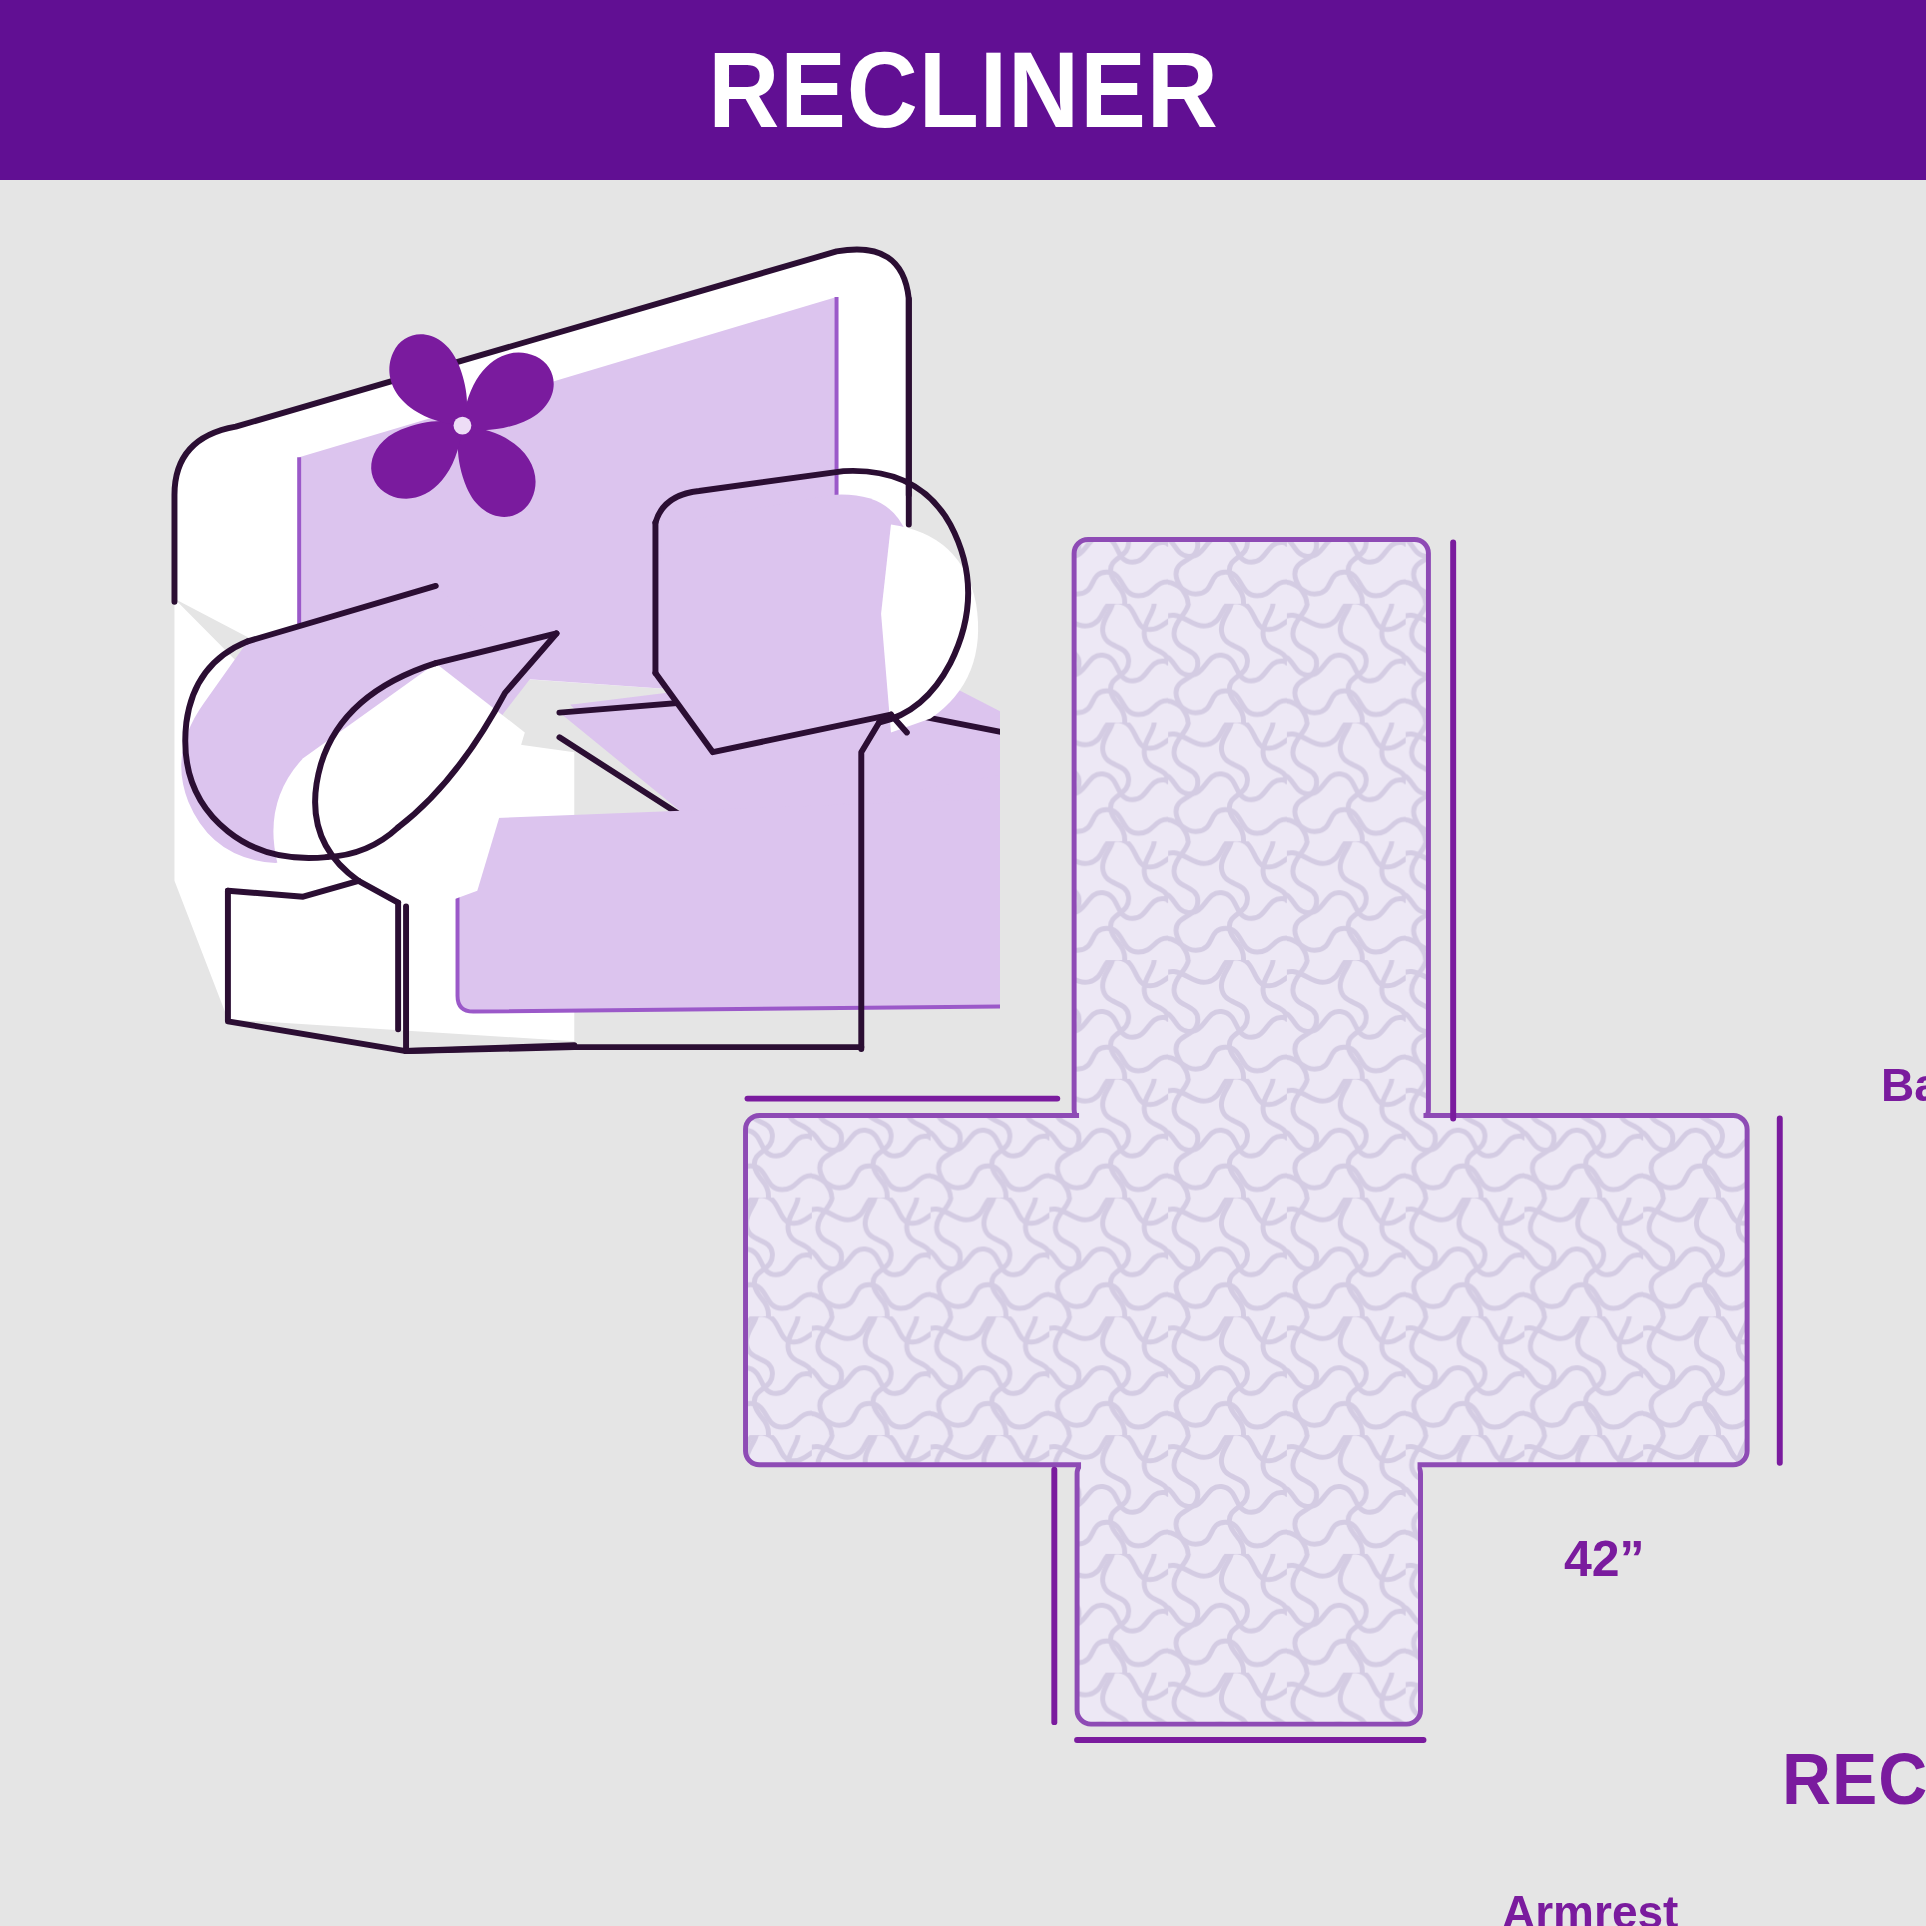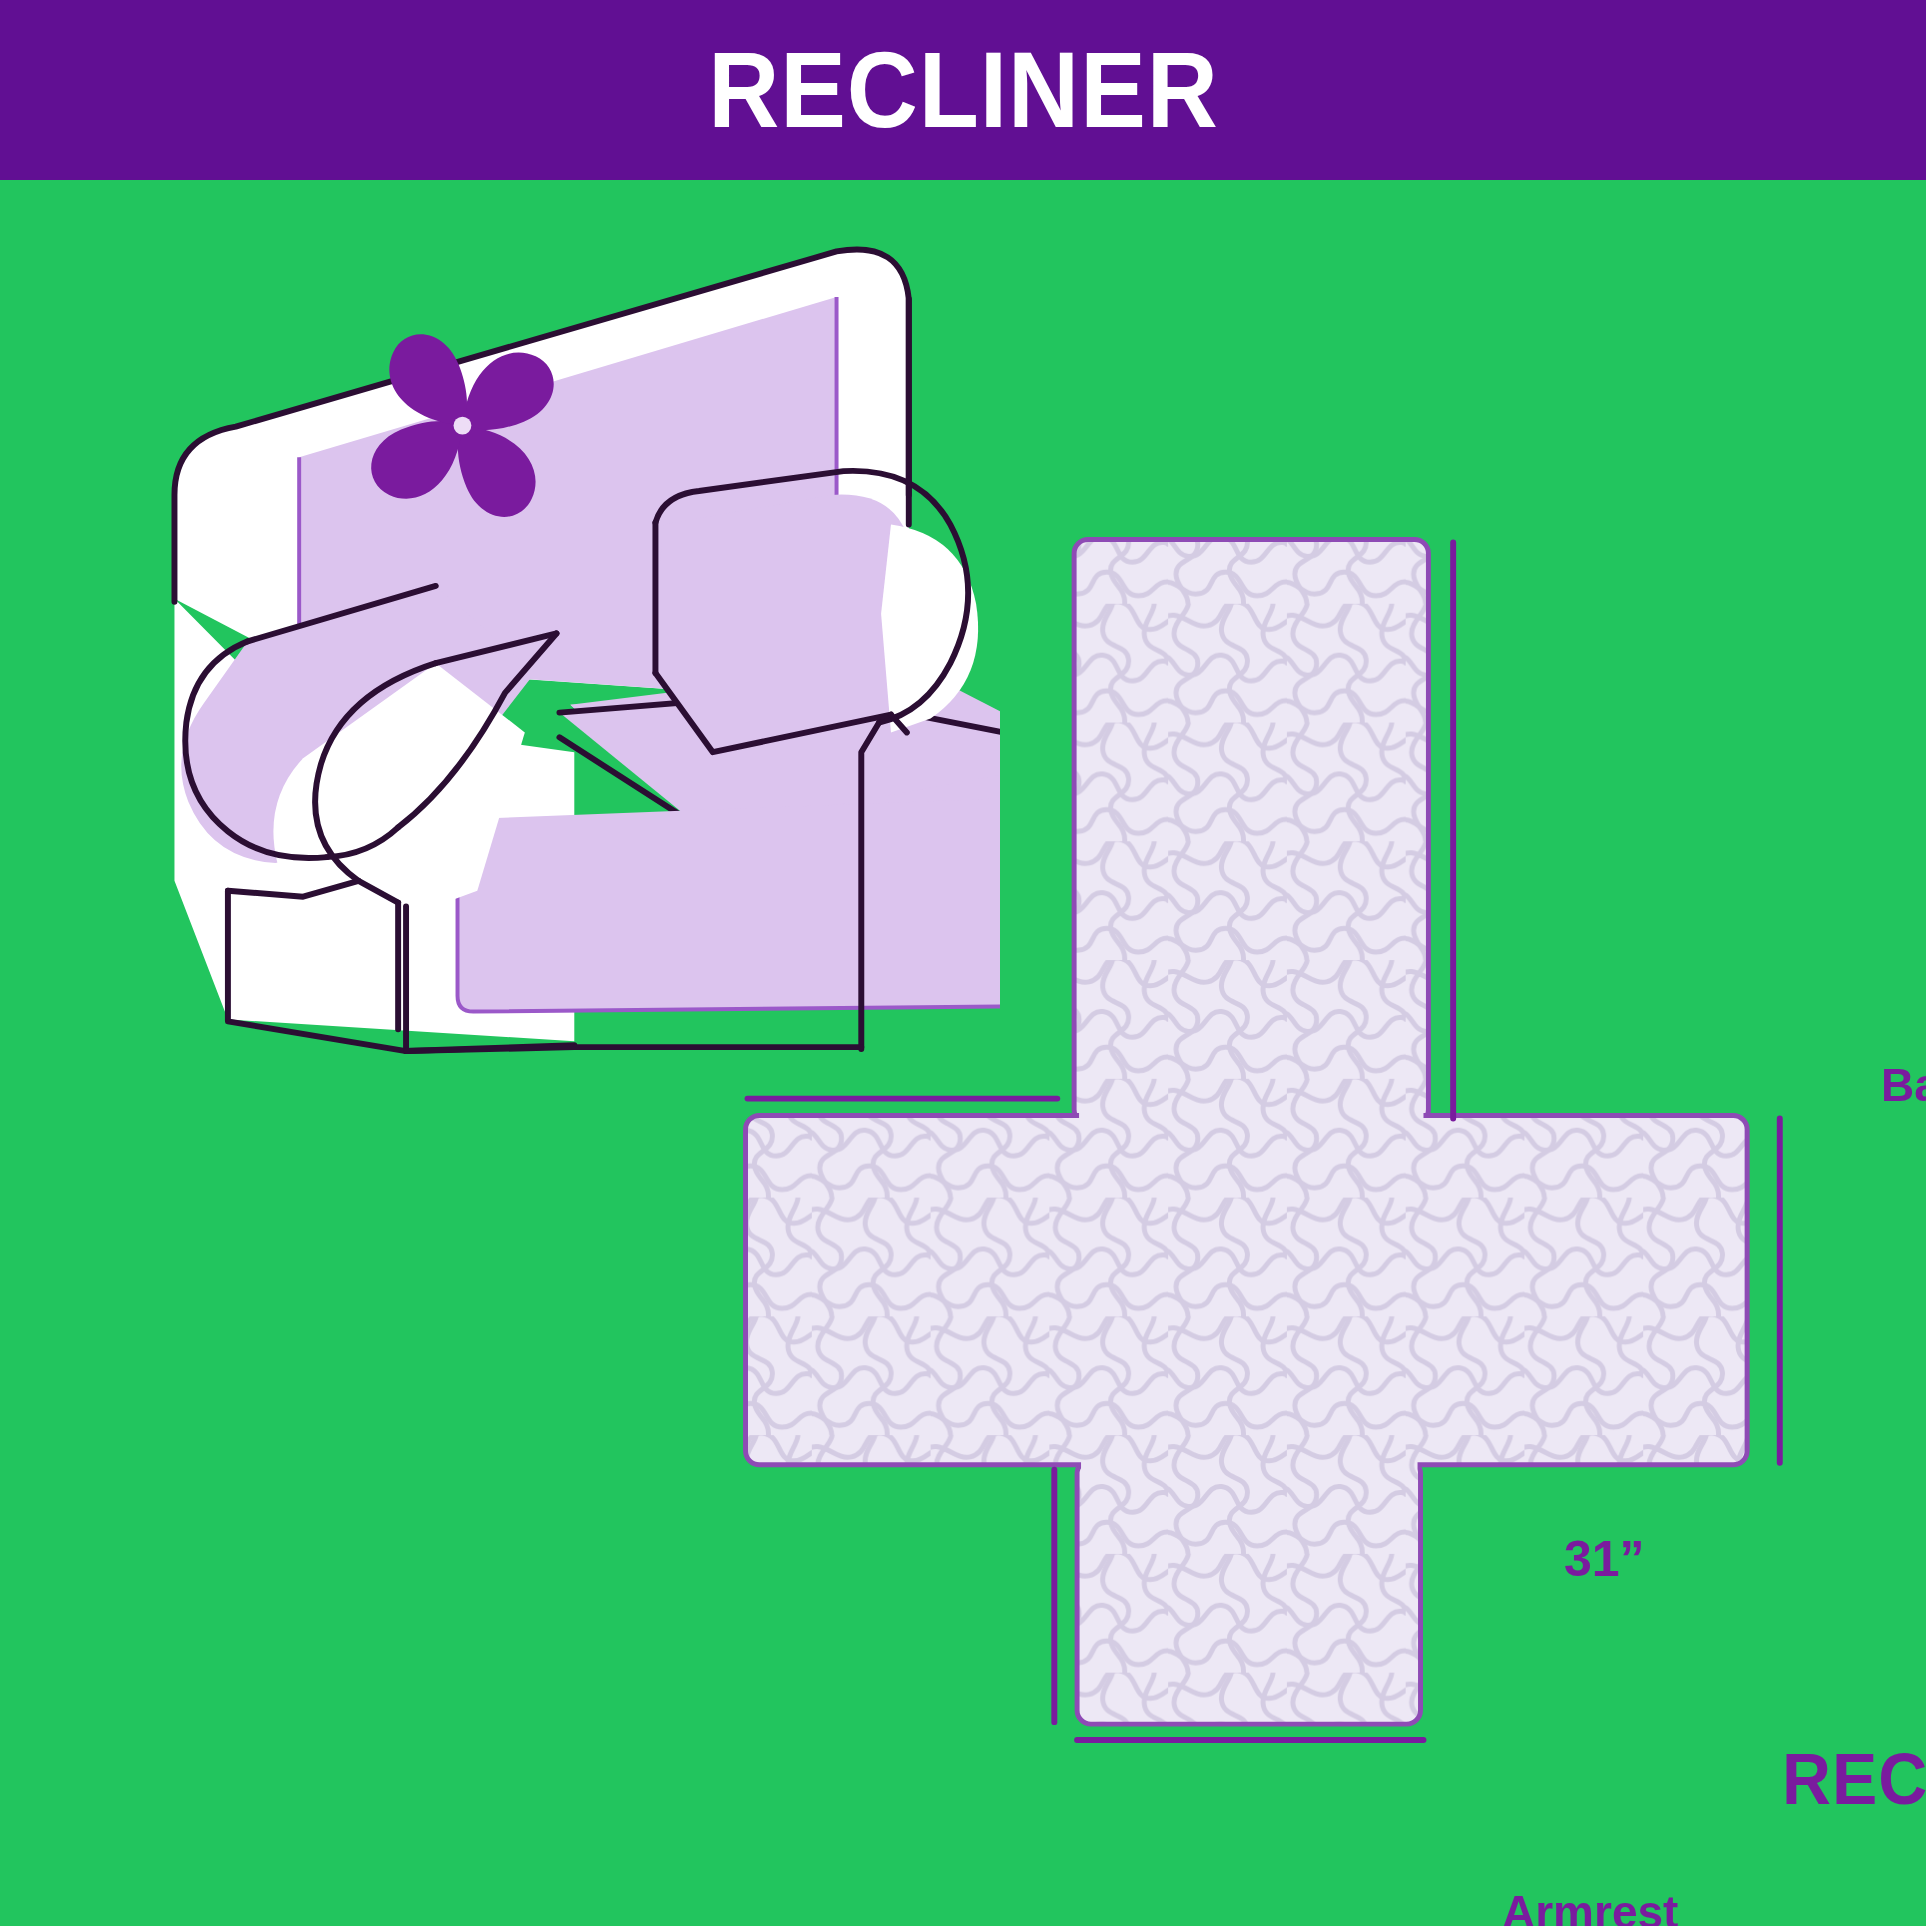--- a/index.html
+++ b/index.html
@@ -10,21 +10,21 @@
   body {
     width: 1927px;
     height: 1927px;
     font-family: "Liberation Sans", "DejaVu Sans", sans-serif;
     overflow: hidden;
   }
   #root {
     position: relative;
     width: 1927px;
     height: 1927px;
-    background: #22c55e;
+    background: #e5e5e5;
   }
 
   
   #header-banner {
     position: absolute;
     left: 0;
     top: 0;
     width: 1927px;
     height: 180px;
     background: #610F93;
@@ -286,18 +286,18 @@
 
         <line x1="388" y1="1268" x2="738" y2="1268"></line>
       </g>
     </svg>
 
     <div class="pattern-label" id="label-back">Back</div>
     <div class="pattern-label" id="label-armrest-left">Armrest</div>
 
     <div id="center-label">RECLINER</div>
 
-    <div class="dim-label" id="dim-24-top">31”</div>
+    <div class="dim-label" id="dim-24-top">42”</div>
 
   </div>
 
 </div>
 
 
 </body></html>

